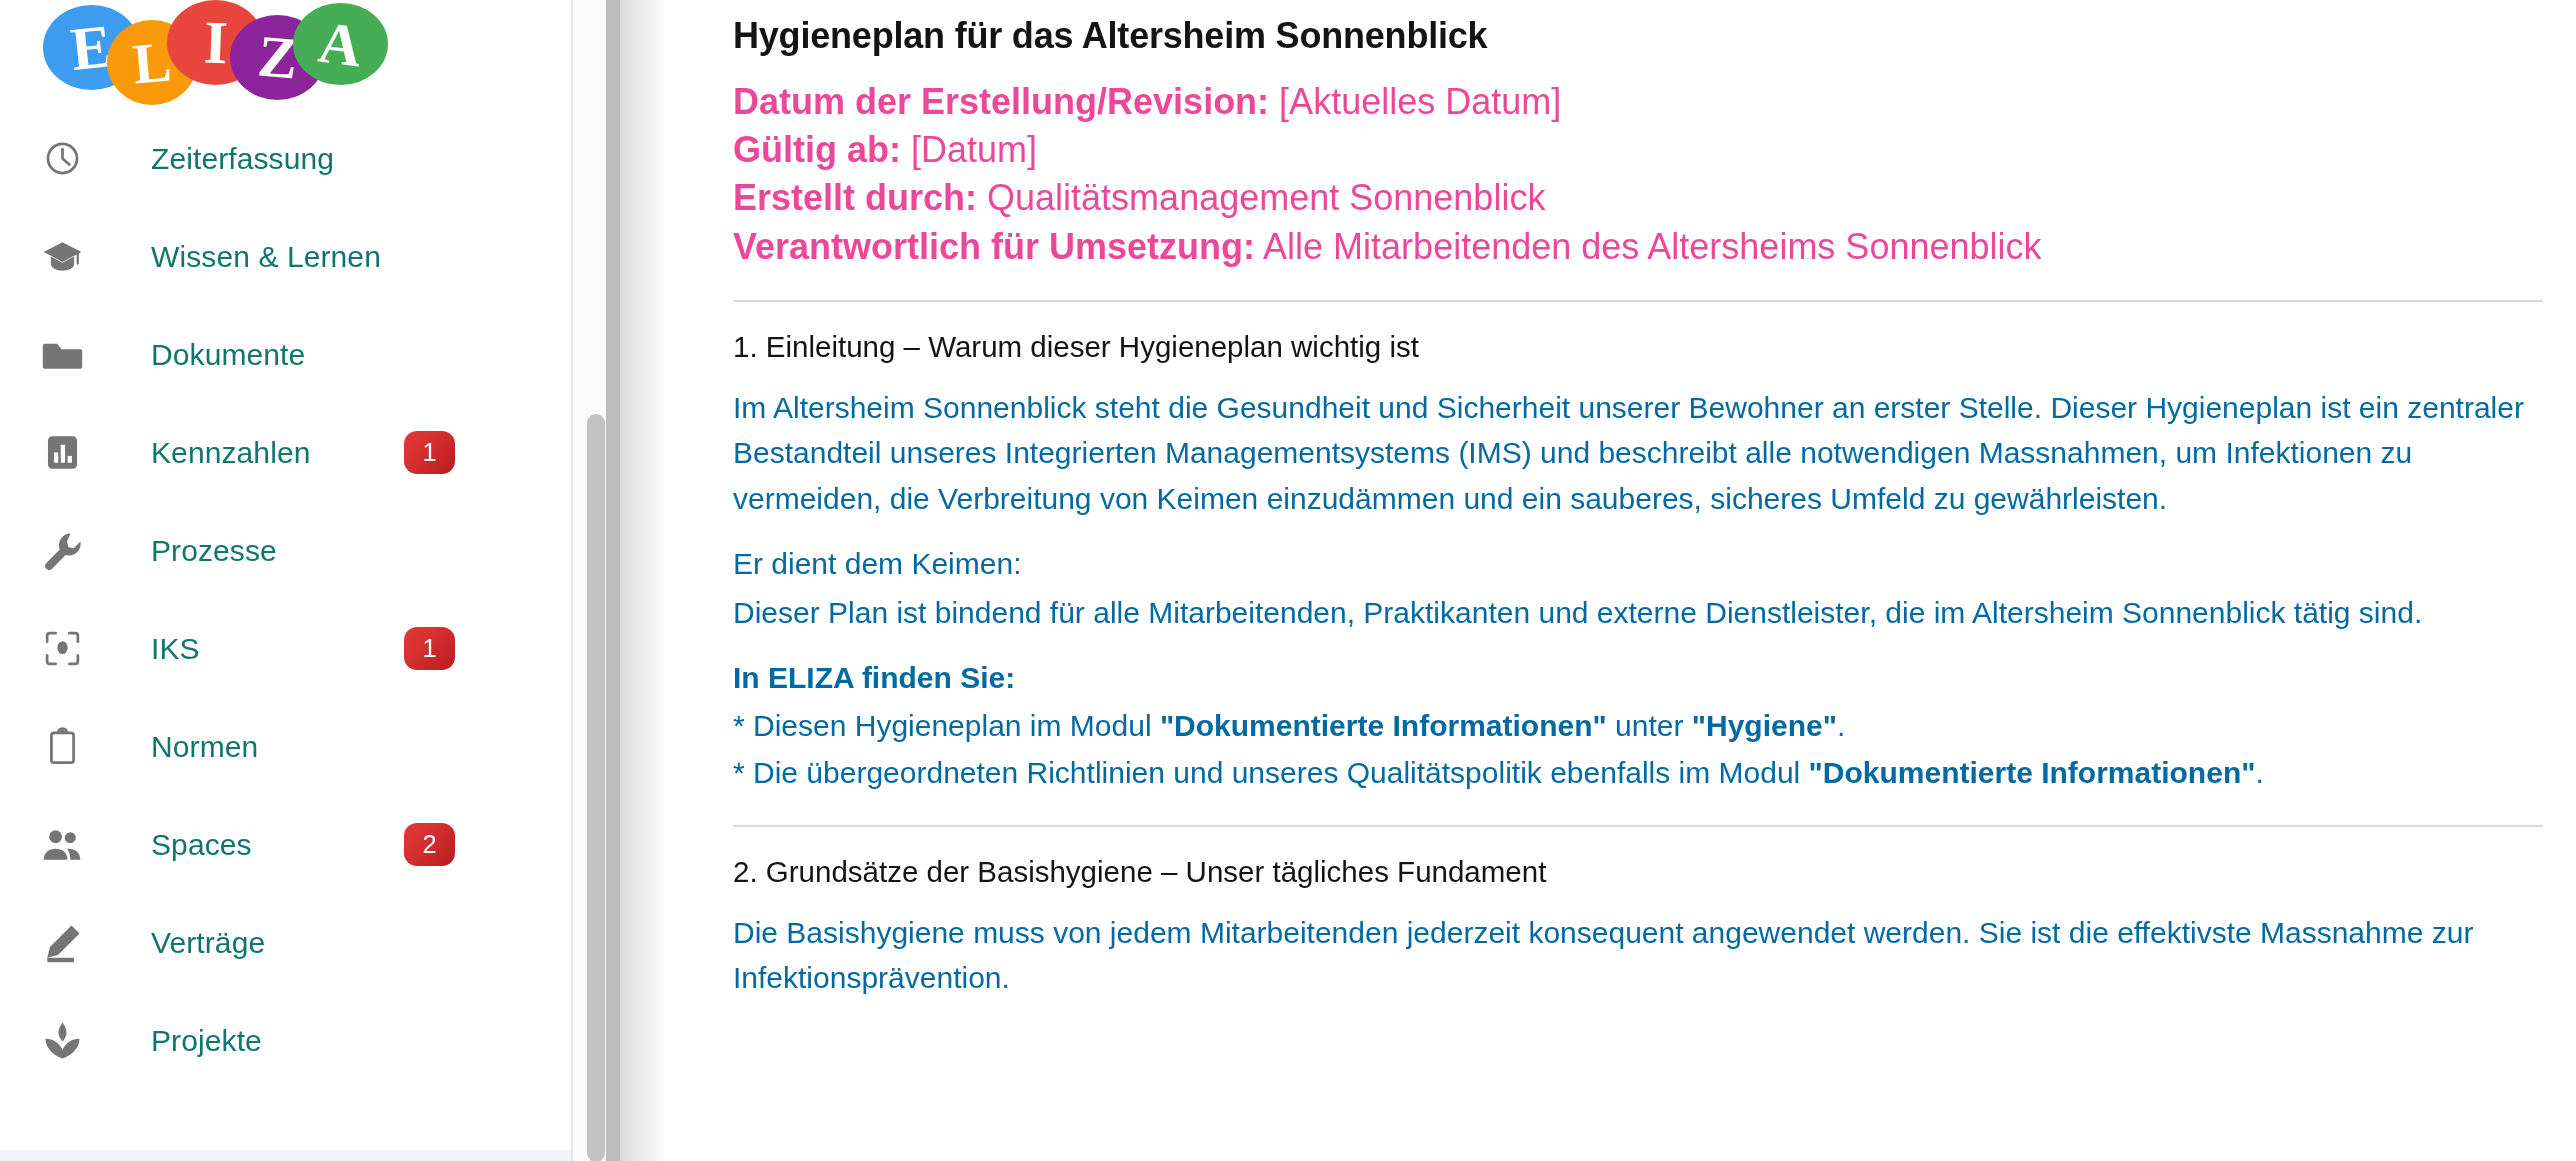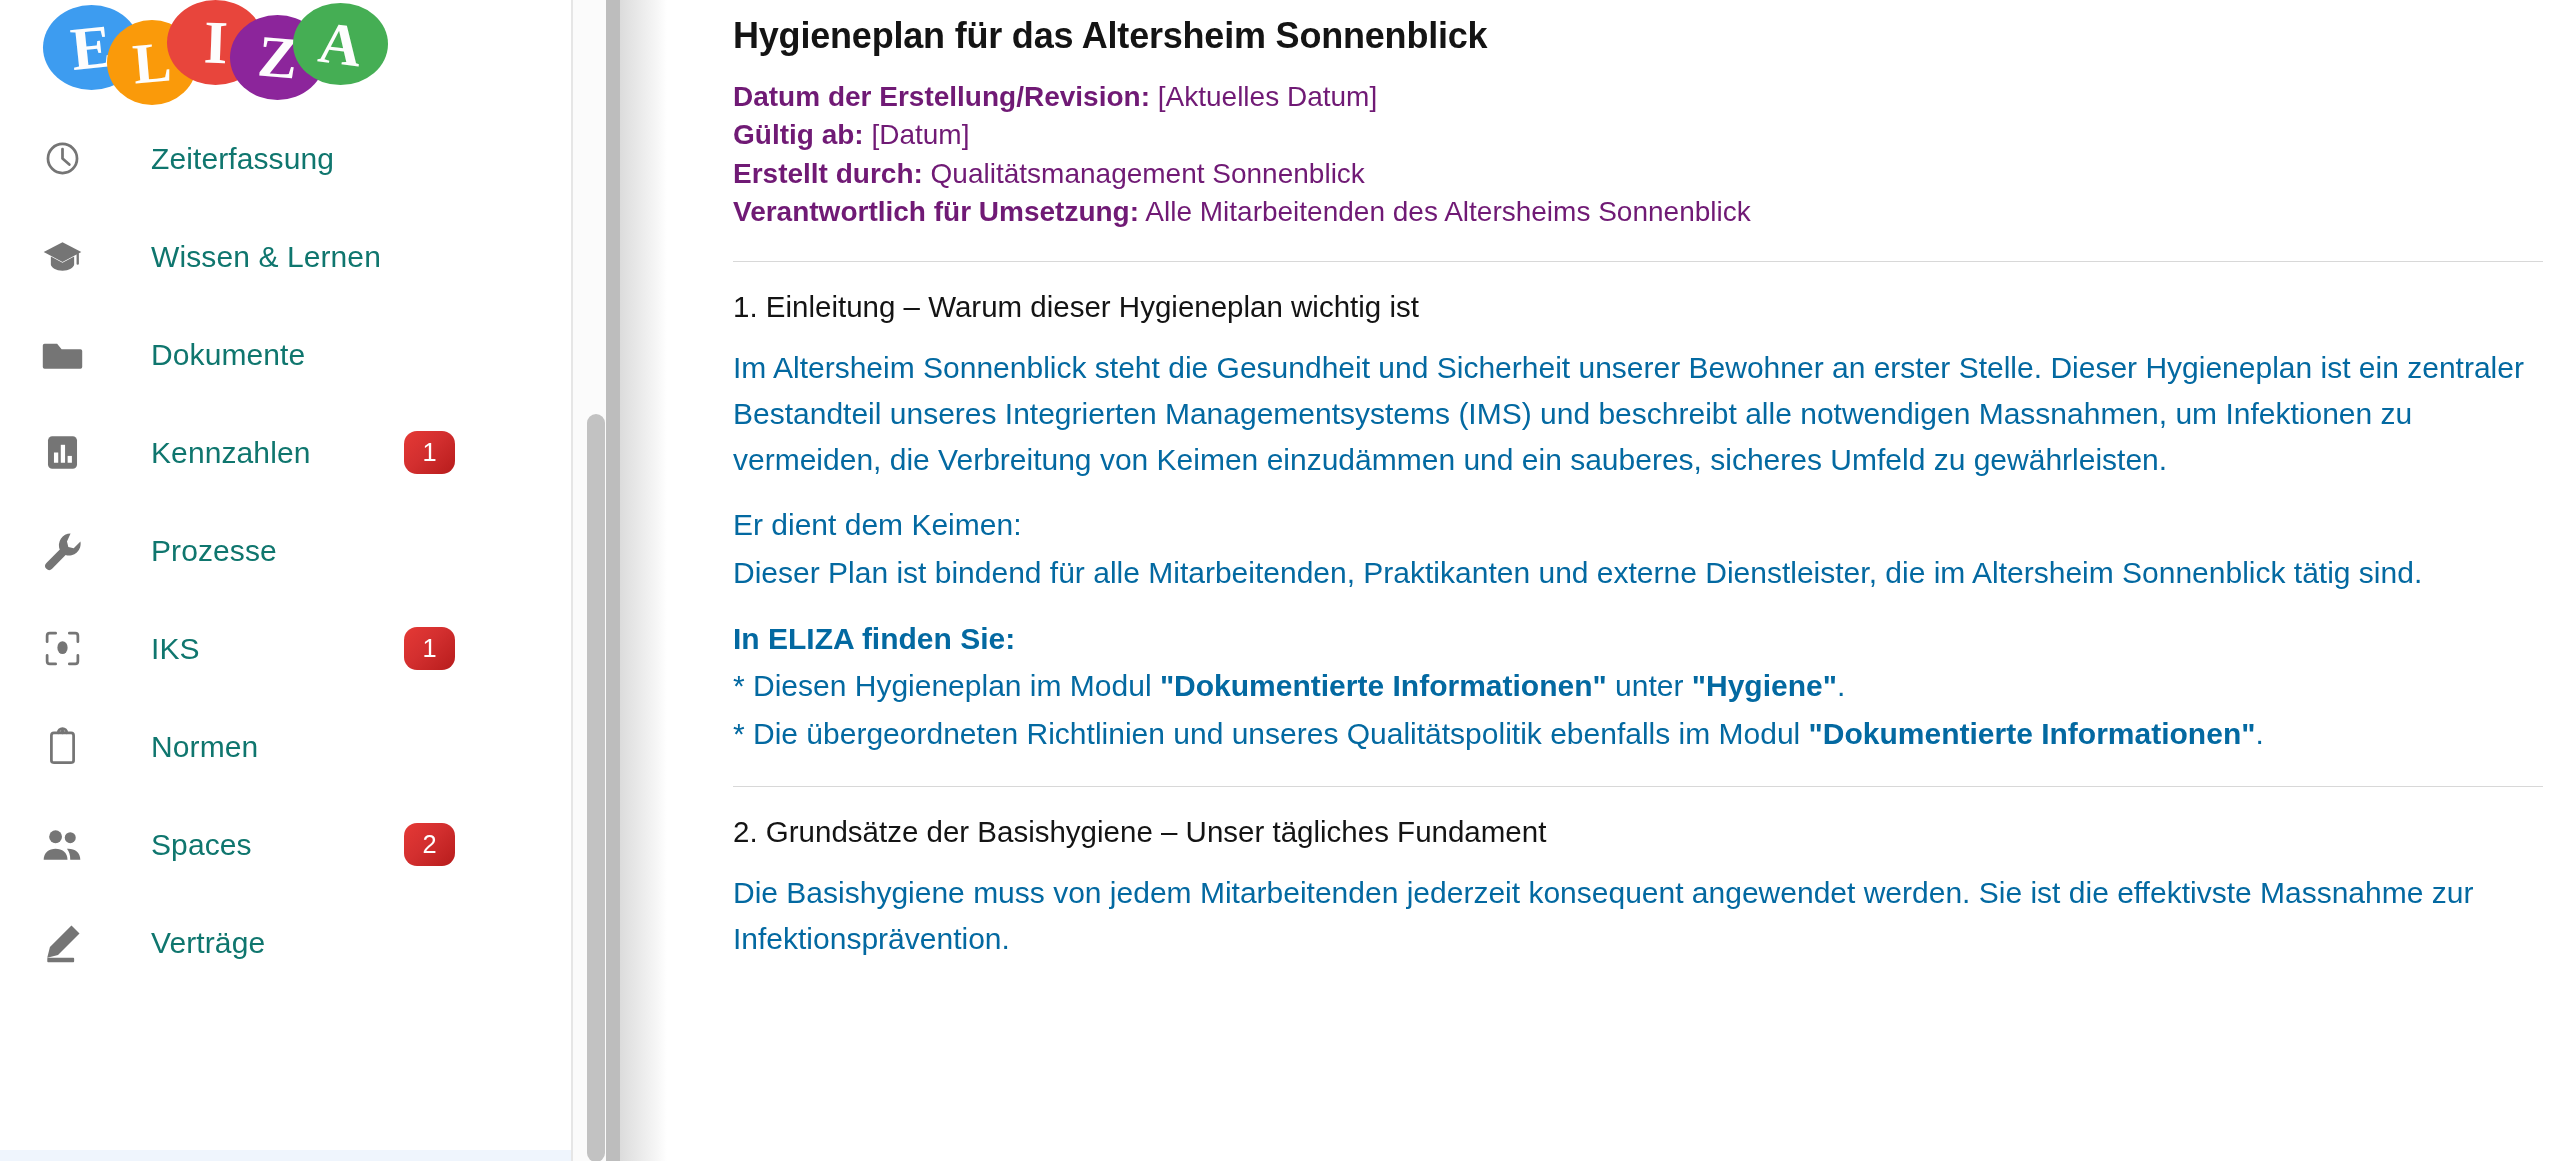--- a/index.html
+++ b/index.html
@@ -77,21 +77,21 @@
     flex:1 1 auto;height:1161px;background:#ffffff;position:relative;overflow:hidden;
   }
   .doc{
     padding:14.7px 33px 0 66px;box-sizing:border-box;width:100%;
     color:#1c1c1c;
   }
   .doc-title{
     font-size:36px;font-weight:700;color:#141414;margin:0 0 23px 0;letter-spacing:-0.2px;
   }
   .meta-line{
-    font-size:28px;line-height:1.23;margin:0 0 4.1px 0;color:#701a75;font-weight:400;
+    font-size:36px;line-height:1.23;margin:0 0 4.1px 0;color:#ec4899;font-weight:400;
   }
   .meta-line b{font-weight:700;}
   .rule{
     height:1.6px;background:#d8d8d8;border:0;margin:31px 0 28px 0;width:100%;
   }
   .sec-head{
     font-size:29.5px;font-weight:400;color:#141414;margin:0 0 21px 0;
   }
   .para{
     font-size:30px;line-height:1.52;margin:0 0 21px 0;color:#0369a1;font-weight:400;
@@ -213,20 +213,29 @@
         </div>
         <div class="nav-item">
           <span class="nav-icon">
             <svg viewBox="0 0 48 48" width="43" height="43">
               <path d="M34 5 l9 9 -24 24 -12 3 3 -12 z" fill="currentColor"></path>
               <rect x="7" y="41" width="30" height="5" rx="1" fill="currentColor"></rect>
             </svg>
           </span>
           <span class="nav-label">Verträge</span>
         </div>
+        <div class="nav-item">
+          <span class="nav-icon">
+            <svg viewBox="0 0 48 48" width="43" height="43">
+              <path d="M24 4 c6 8 6 15 0 21 c-6 -6 -6 -13 0 -21 z" fill="currentColor"></path>
+              <path d="M24 44 C12 40 5 31 5 22 c9 0 16 5 19 13 c3 -8 10 -13 19 -13 c0 9 -7 18 -19 22 z" fill="currentColor"></path>
+            </svg>
+          </span>
+          <span class="nav-label">Projekte</span>
+        </div>
       </nav>
 
     <div class="sidebar-bottom-strip"></div>
     <div class="sidebar-edge"></div>
   </aside>
 
   <div class="gutter">
     <div class="sb-track"></div>
     <div class="sb-thumb"></div>
     <div class="gutter-line"></div>

